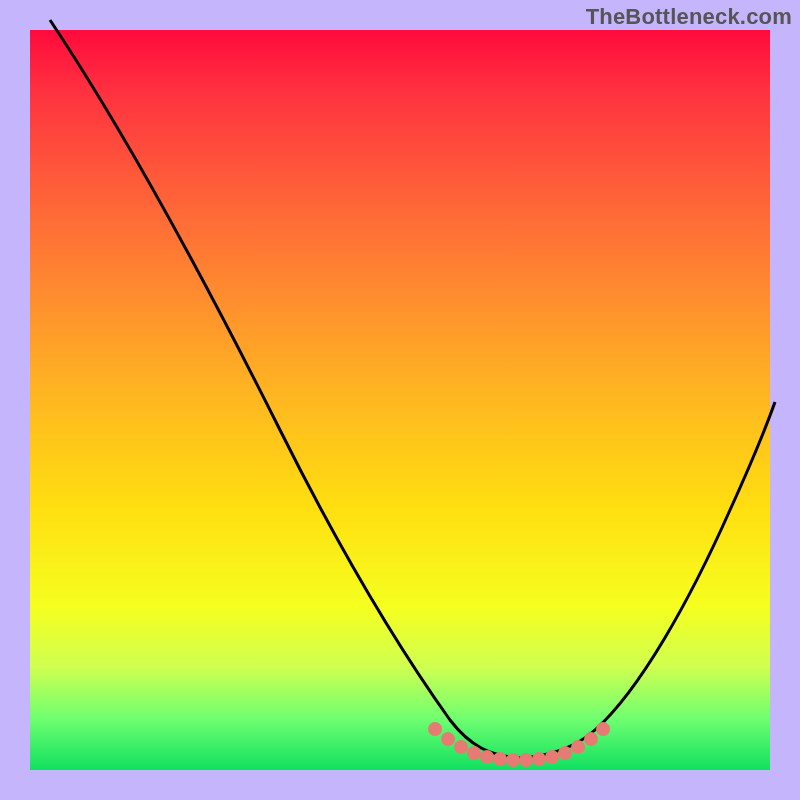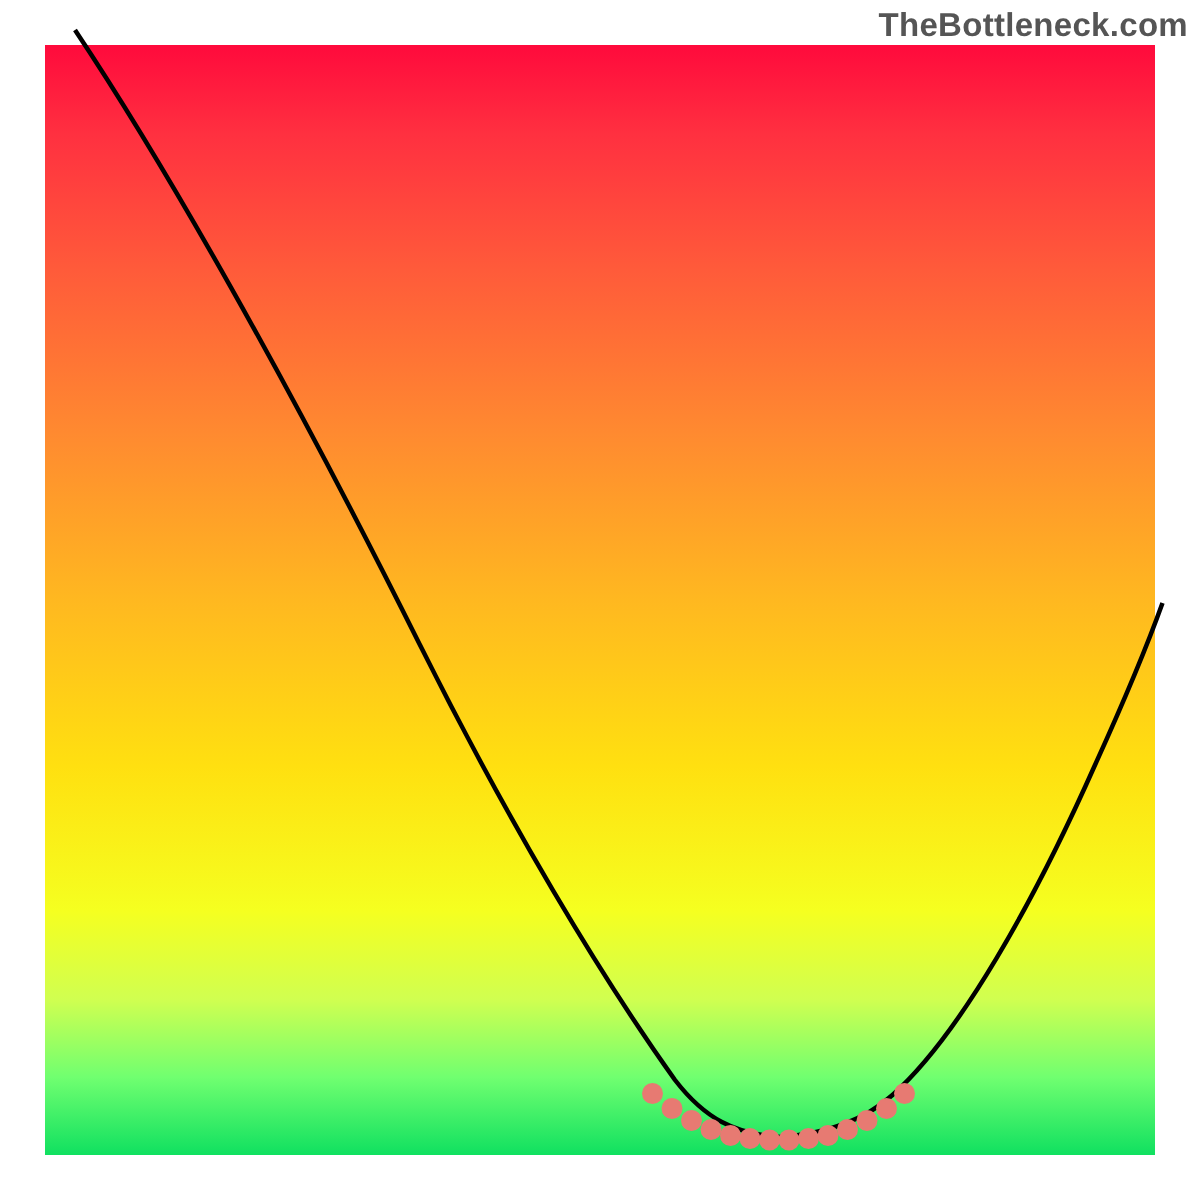--- a/index.html
+++ b/index.html
@@ -8,21 +8,21 @@
     width: 800px;
     height: 800px;
     background: #000;
     overflow: hidden;
     font-family: Arial, Helvetica, sans-serif;
   }
   .frame {
     position: relative;
     width: 800px;
     height: 800px;
-    background: #ffffff;
+    background: #c4b5fd;
   }
   .plot-area {
     position: absolute;
     left: 30px;
     top: 30px;
     width: 740px;
     height: 740px;
     
     background: linear-gradient(
       to bottom,

